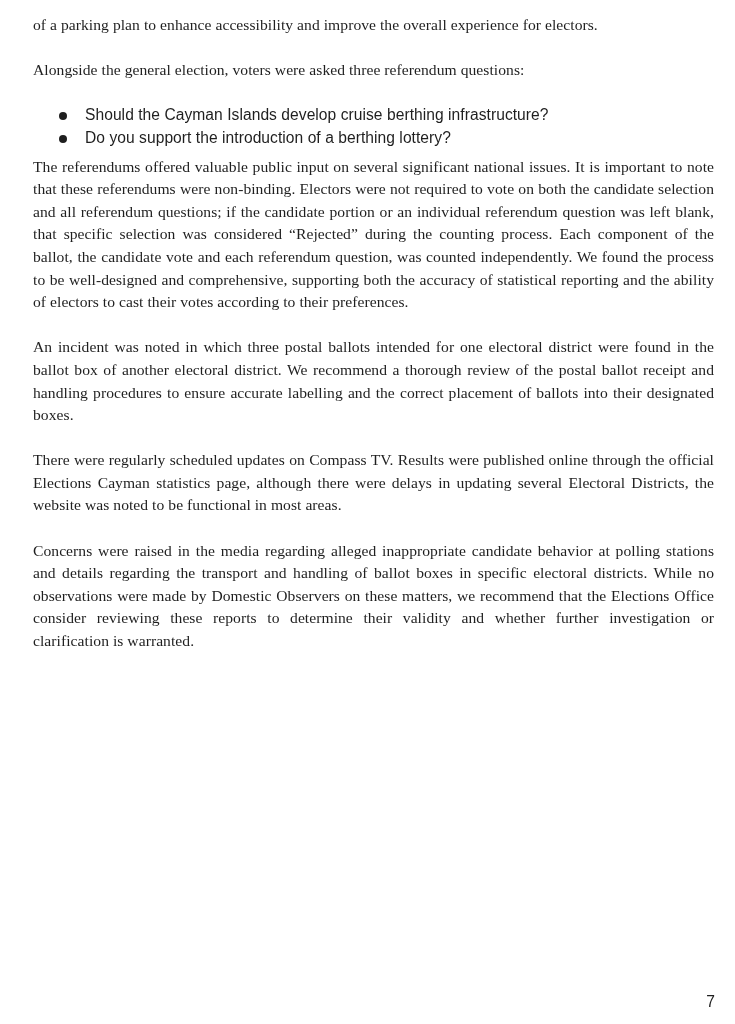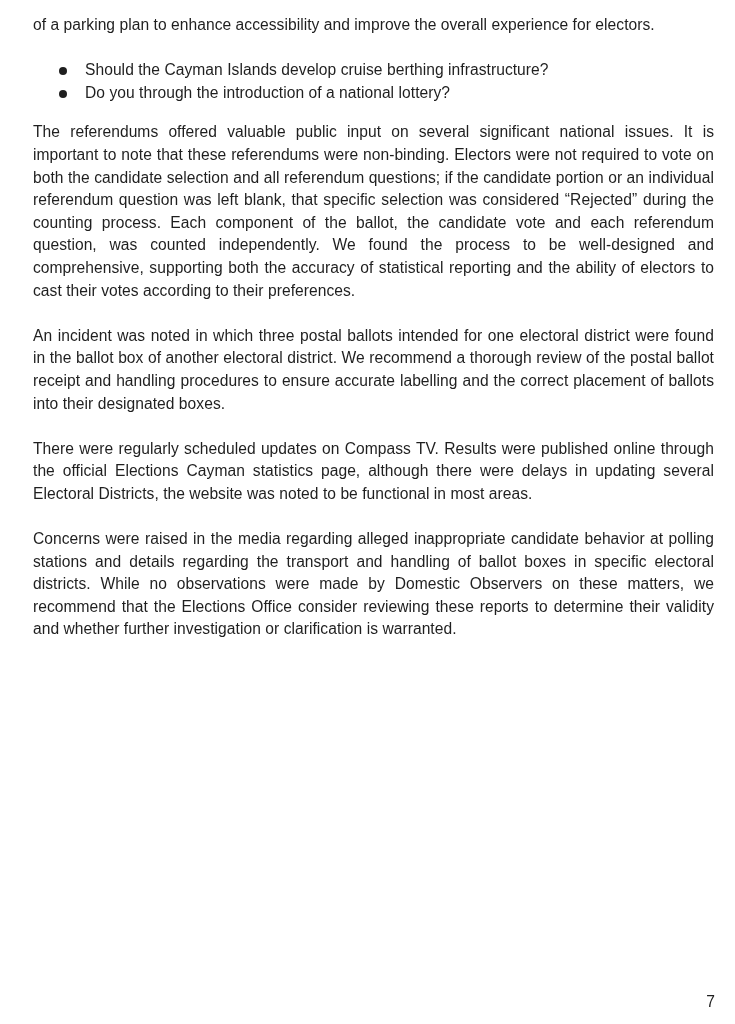--- a/index.html
+++ b/index.html
@@ -21,25 +21,26 @@
       top: 14px;
       width: 681px;
       font-size: 15.6px;
       line-height: 22.6px;
       letter-spacing: 0.05px;
     }
     .para {
       margin: 0 0 22.6px 0;
       text-align: justify;
       text-align-last: left;
+      font-family: Liberation Serif, serif;
     }
     .para.first { margin-bottom: 22.6px; }
     .bullets {
       list-style: none;
-      margin: 0 0 17px 0;
+      margin: 0 0 6px 0;
       padding: 0;
     }
     .bullets li {
       position: relative;
       padding-left: 52px;
     }
     .bullet-dot {
       position: absolute;
       left: 26px;
       top: 8px;
@@ -56,29 +57,30 @@
       color: #1f1f1f;
       font-family: "Liberation Sans", sans-serif;
     }
   </style>
 </head>
 <body>
 
 <div class="page">
   <p class="para first">of a parking plan to enhance accessibility and improve the overall experience for electors.</p>
 
+  <p class="para">Alongside the general election, voters were asked three referendum questions:</p>
 
   <ul class="bullets">
     <li>
       <span class="bullet-dot"></span>
       <span>Should the Cayman Islands develop cruise berthing infrastructure?</span>
     </li>
     <li>
       <span class="bullet-dot"></span>
-      <span>Do you through the introduction of a national lottery?</span>
+      <span>Do you support the introduction of a berthing lottery?</span>
     </li>
   </ul>
 
   <p class="para">The referendums offered valuable public input on several significant national issues. It is important to note that these referendums were non-binding. Electors were not required to vote on both the candidate selection and all referendum questions; if the candidate portion or an individual referendum question was left blank, that specific selection was considered “Rejected” during the counting process. Each component of the ballot, the candidate vote and each referendum question, was counted independently. We found the process to be well-designed and comprehensive, supporting both the accuracy of statistical reporting and the ability of electors to cast their votes according to their preferences.</p>
 
   <p class="para">An incident was noted in which three postal ballots intended for one electoral district were found in the ballot box of another electoral district. We recommend a thorough review of the postal ballot receipt and handling procedures to ensure accurate labelling and the correct placement of ballots into their designated boxes.</p>
 
   <p class="para">There were regularly scheduled updates on Compass TV. Results were published online through the official Elections Cayman statistics page, although there were delays in updating several Electoral Districts, the website was noted to be functional in most areas.</p>
 
   <p class="para">Concerns were raised in the media regarding alleged inappropriate candidate behavior at polling stations and details regarding the transport and handling of ballot boxes in specific electoral districts. While no observations were made by Domestic Observers on these matters, we recommend that the Elections Office consider reviewing these reports to determine their validity and whether further investigation or clarification is warranted.</p>

